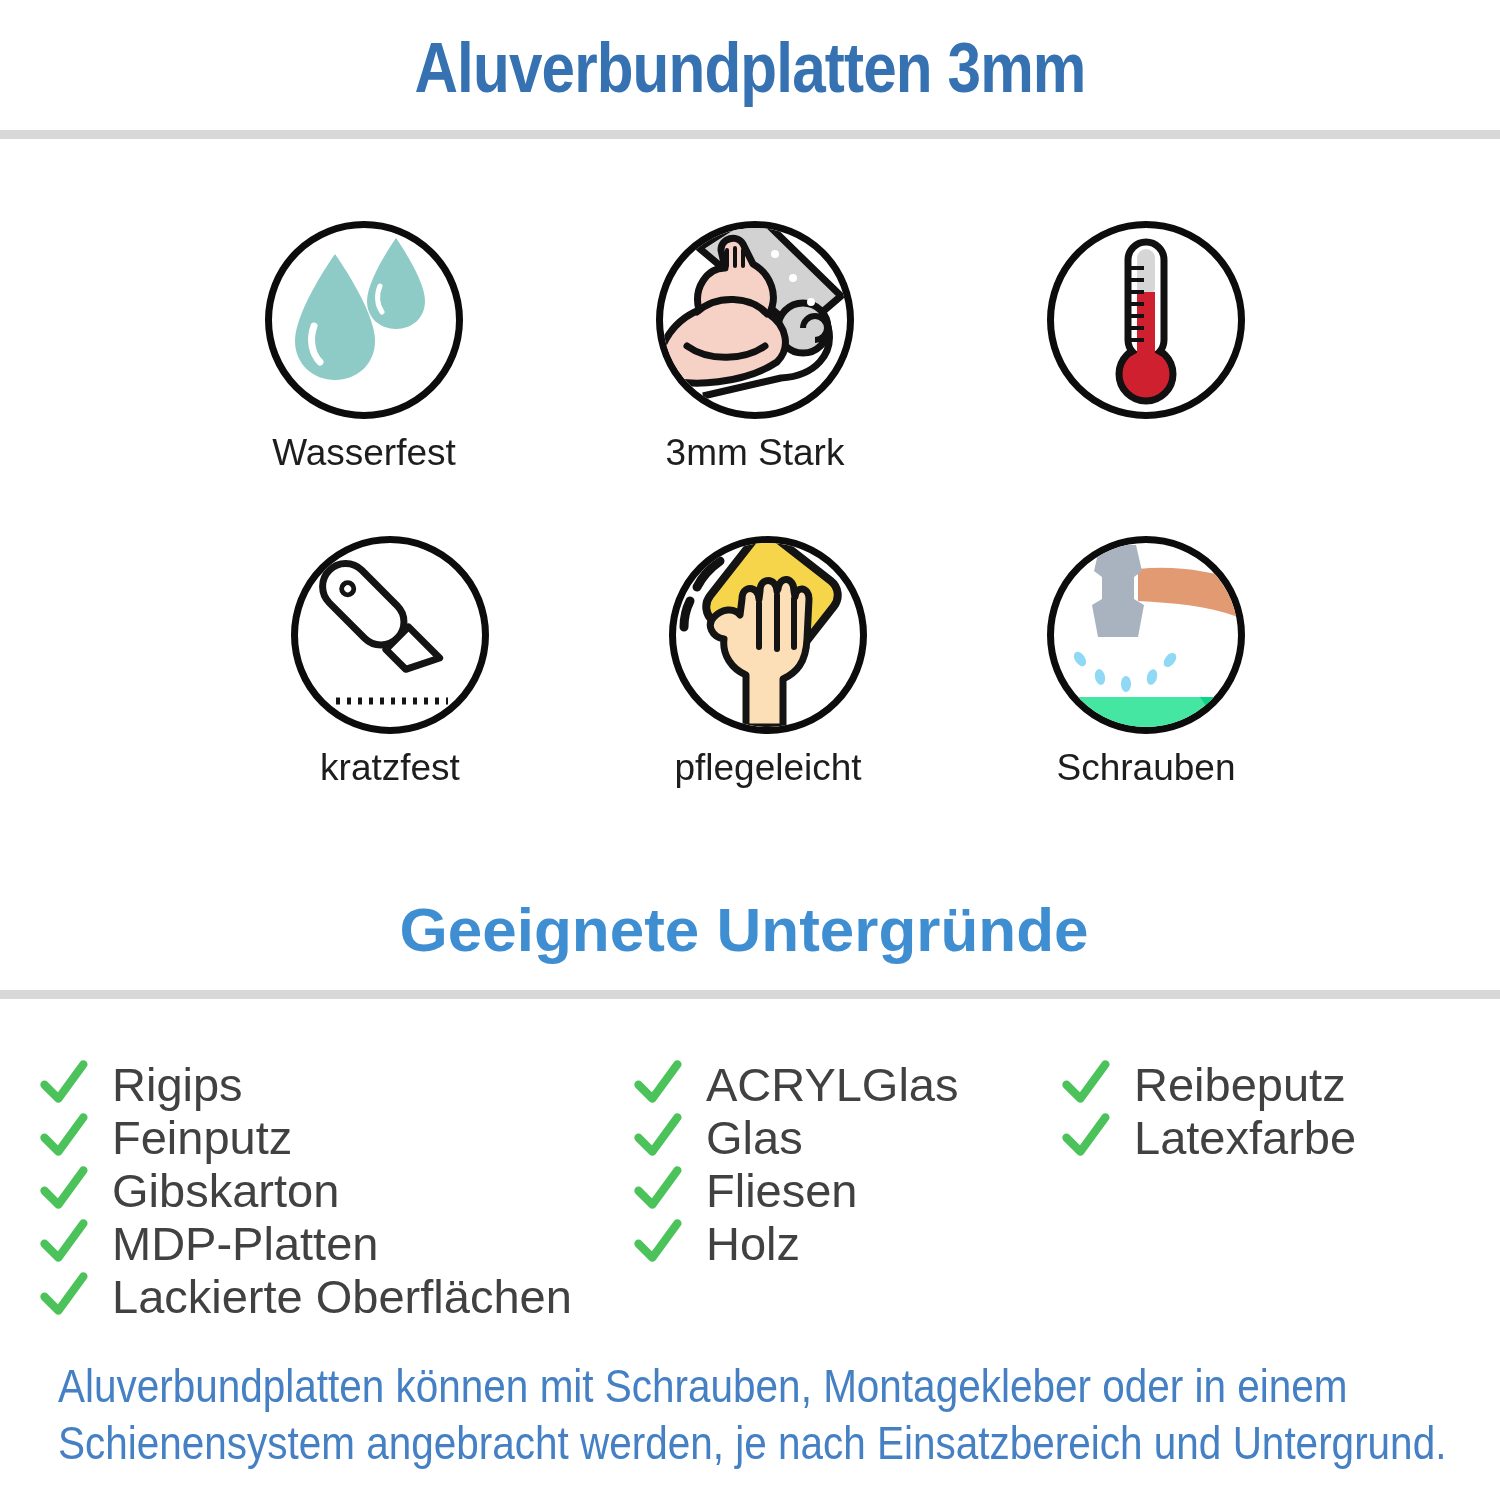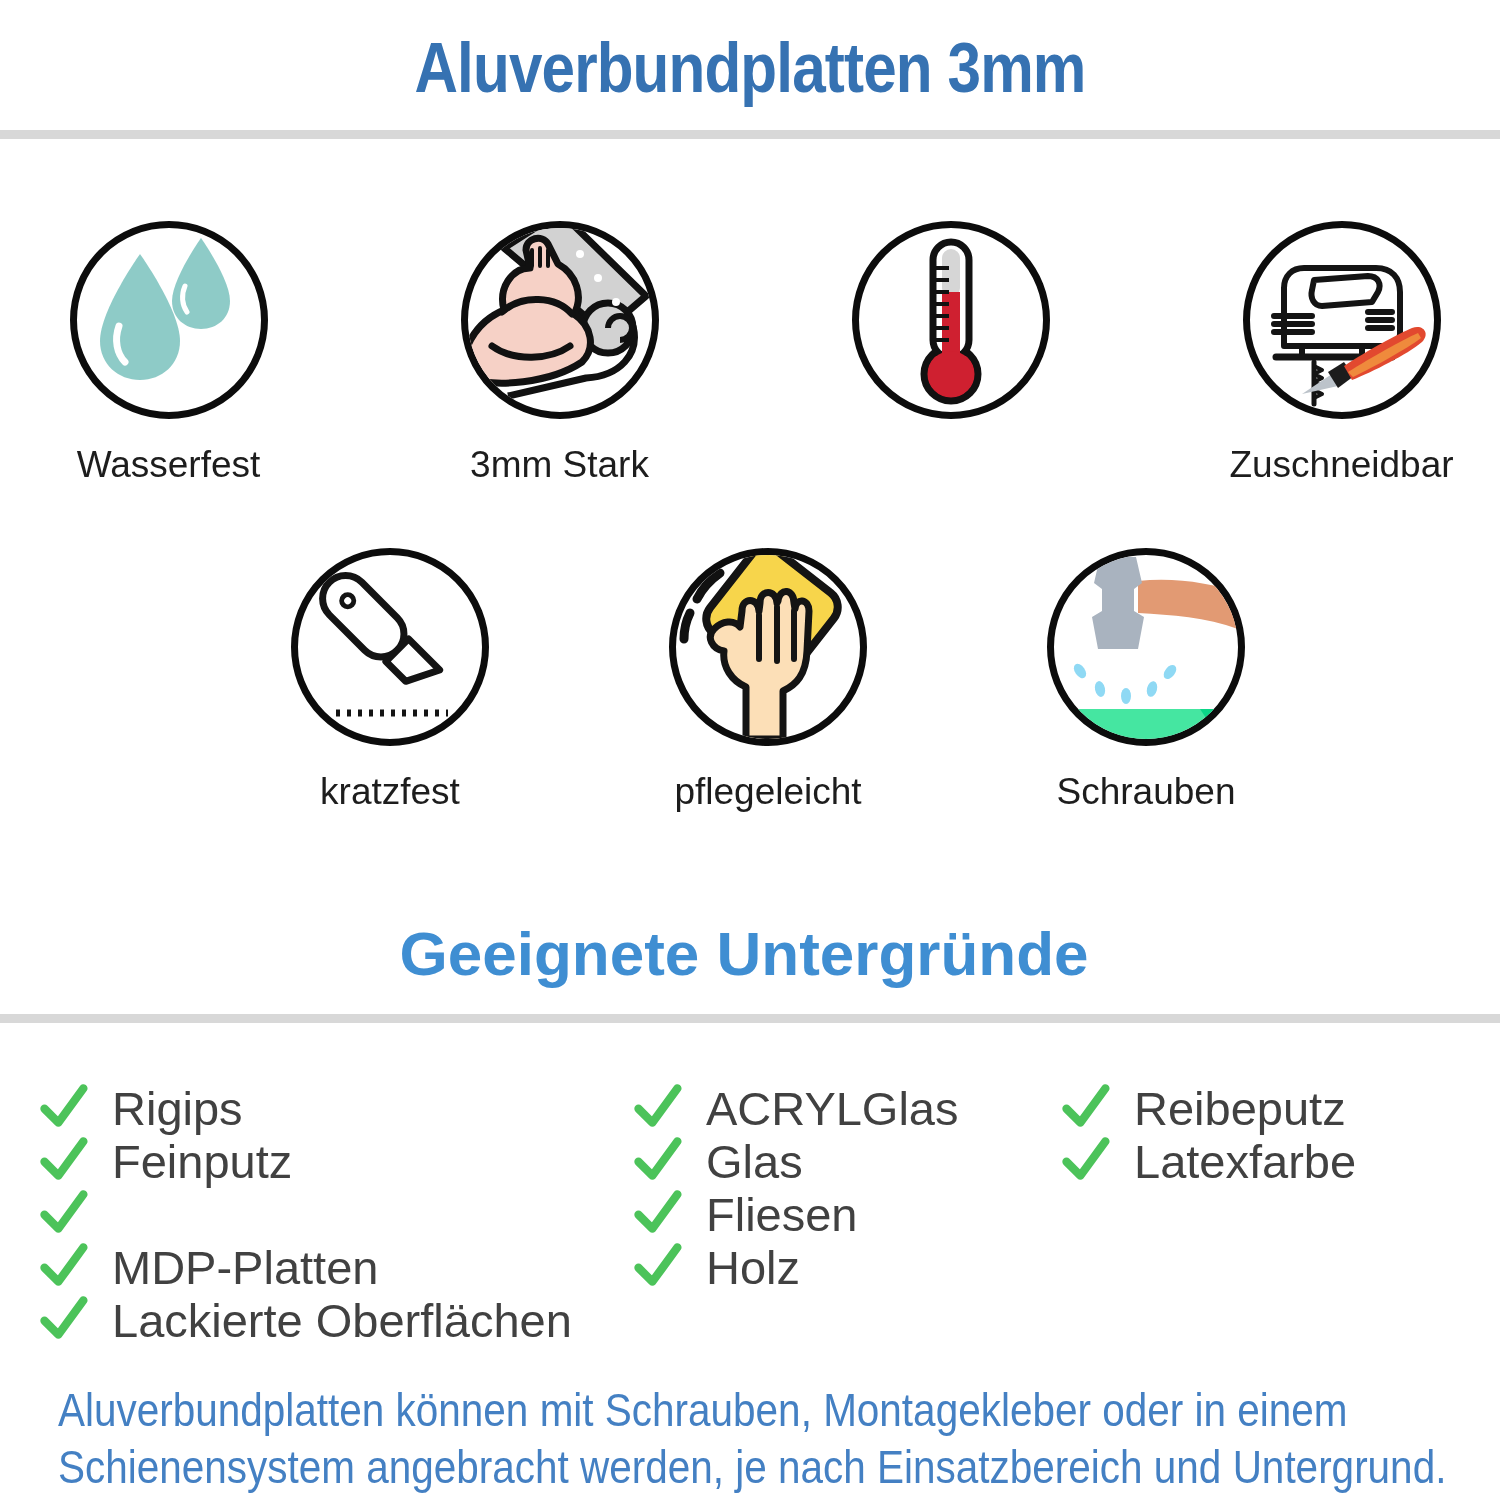--- a/index.html
+++ b/index.html
@@ -21,21 +21,21 @@
   .features-row{display:flex;justify-content:center;gap:193px;}
   .row-1{margin-top:82px;padding-left:10px;}
   .row-2{margin-top:61px;gap:180px;position:relative;left:18px;}
   .feature{width:198px;display:flex;flex-direction:column;align-items:center;}
   .icon-circle{
     width:198px;height:198px;box-sizing:border-box;border:7px solid #0c0c0c;
     border-radius:50%;overflow:hidden;background:#fff;flex:0 0 auto;
   }
   .icon-circle svg{display:block;width:184px;height:184px;}
   .feature-label{
-    margin-top:24px;font-size:37px;line-height:44px;color:#1d1d1d;
+    margin-top:12px;font-size:37px;line-height:44px;color:#1d1d1d;
     white-space:nowrap;text-align:center;
   }
 
   .section-title{
     margin:104px 12px 0 0;text-align:center;
     font-size:62px;line-height:72px;font-weight:700;letter-spacing:0;
     color:#3f8ed2;
   }
 
   
@@ -107,41 +107,20 @@
         <rect x="83" y="21" width="18" height="48" rx="9" fill="#d6d6d6"></rect>
         <rect x="83" y="64" width="18" height="66" fill="#cf2030"></rect>
         <circle cx="92" cy="146" r="23" fill="#cf2030"></circle>
         <g stroke="#111111" stroke-width="4">
           <path d="M77,40 L90,40 M77,52 L90,52 M77,64 L90,64 M77,76 L90,76 M77,88 L90,88 M77,100 L90,100 M77,112 L90,112"></path>
         </g>
       </svg>
     </div>
   </div>
 
-  <div class="feature">
-    <div class="icon-circle">
-      <svg viewBox="0 0 184 184">
-        <g fill="none" stroke="#141414" stroke-width="6" stroke-linejoin="round" stroke-linecap="round">
-          <path d="M34,118 L34,60 C34,48 42,40 54,40 L126,40 C142,40 150,50 150,64 L150,106 C150,114 144,118 136,118 Z"></path>
-          <path d="M64,52 L118,48 C128,48 132,56 128,64 L122,74 L72,78 C64,78 60,70 62,62 Z"></path>
-          <path d="M24,88 L62,88 M24,96 L62,96 M24,104 L62,104"></path>
-          <path d="M118,84 L142,84 M118,92 L142,92 M118,100 L142,100"></path>
-          <path d="M52,118 L52,128 M112,118 L112,128"></path>
-          <path d="M26,129 L142,129" stroke-width="7"></path>
-          <path d="M64,134 L64,176" stroke-width="5"></path>
-          <path d="M64,138 l8,4 -8,4 8,4 -8,4 8,4 -8,4 8,4 -8,4" stroke-width="4"></path>
-        </g>
-        <polygon points="52,166 82,146 88,158" fill="#bcc3ca"></polygon>
-        <polygon points="78,144 94,134 104,148 88,160" fill="#1c1c1c"></polygon>
-        <path d="M94,138 C118,122 148,106 162,100 C174,96 180,106 172,114 C158,126 122,144 102,152 Z" fill="#e2492f"></path>
-        <path d="M98,144 C122,129 152,112 168,105 L171,110 C158,120 124,139 103,149 Z" fill="#ef8a3c"></path>
-      </svg>
-    </div>
-    <div class="feature-label">Zuschneidbar</div>
-  </div>
 
 </div>
 
 <div class="features-row row-2">
 
   <div class="feature">
     <div class="icon-circle">
       <svg viewBox="0 0 184 184">
         <g stroke="#141414" stroke-width="7" fill="#ffffff" stroke-linejoin="round" transform="rotate(-45 78 74)">
           <rect x="55" y="8" width="46" height="96" rx="23"></rect>
@@ -205,20 +184,21 @@
     <div class="check-item">
       <svg width="50" height="50" viewBox="0 0 54 54">
           <path d="M7,30 L22,45 L49,8" stroke="#4cc35a" stroke-width="9" fill="none" stroke-linecap="round" stroke-linejoin="round"></path>
         </svg>
       <span class="check-label">Feinputz</span>
     </div>
     <div class="check-item">
       <svg width="50" height="50" viewBox="0 0 54 54">
           <path d="M7,30 L22,45 L49,8" stroke="#4cc35a" stroke-width="9" fill="none" stroke-linecap="round" stroke-linejoin="round"></path>
         </svg>
+      <span class="check-label">Gibskarton</span>
     </div>
     <div class="check-item">
       <svg width="50" height="50" viewBox="0 0 54 54">
           <path d="M7,30 L22,45 L49,8" stroke="#4cc35a" stroke-width="9" fill="none" stroke-linecap="round" stroke-linejoin="round"></path>
         </svg>
       <span class="check-label">MDP-Platten</span>
     </div>
     <div class="check-item">
       <svg width="50" height="50" viewBox="0 0 54 54">
           <path d="M7,30 L22,45 L49,8" stroke="#4cc35a" stroke-width="9" fill="none" stroke-linecap="round" stroke-linejoin="round"></path>

